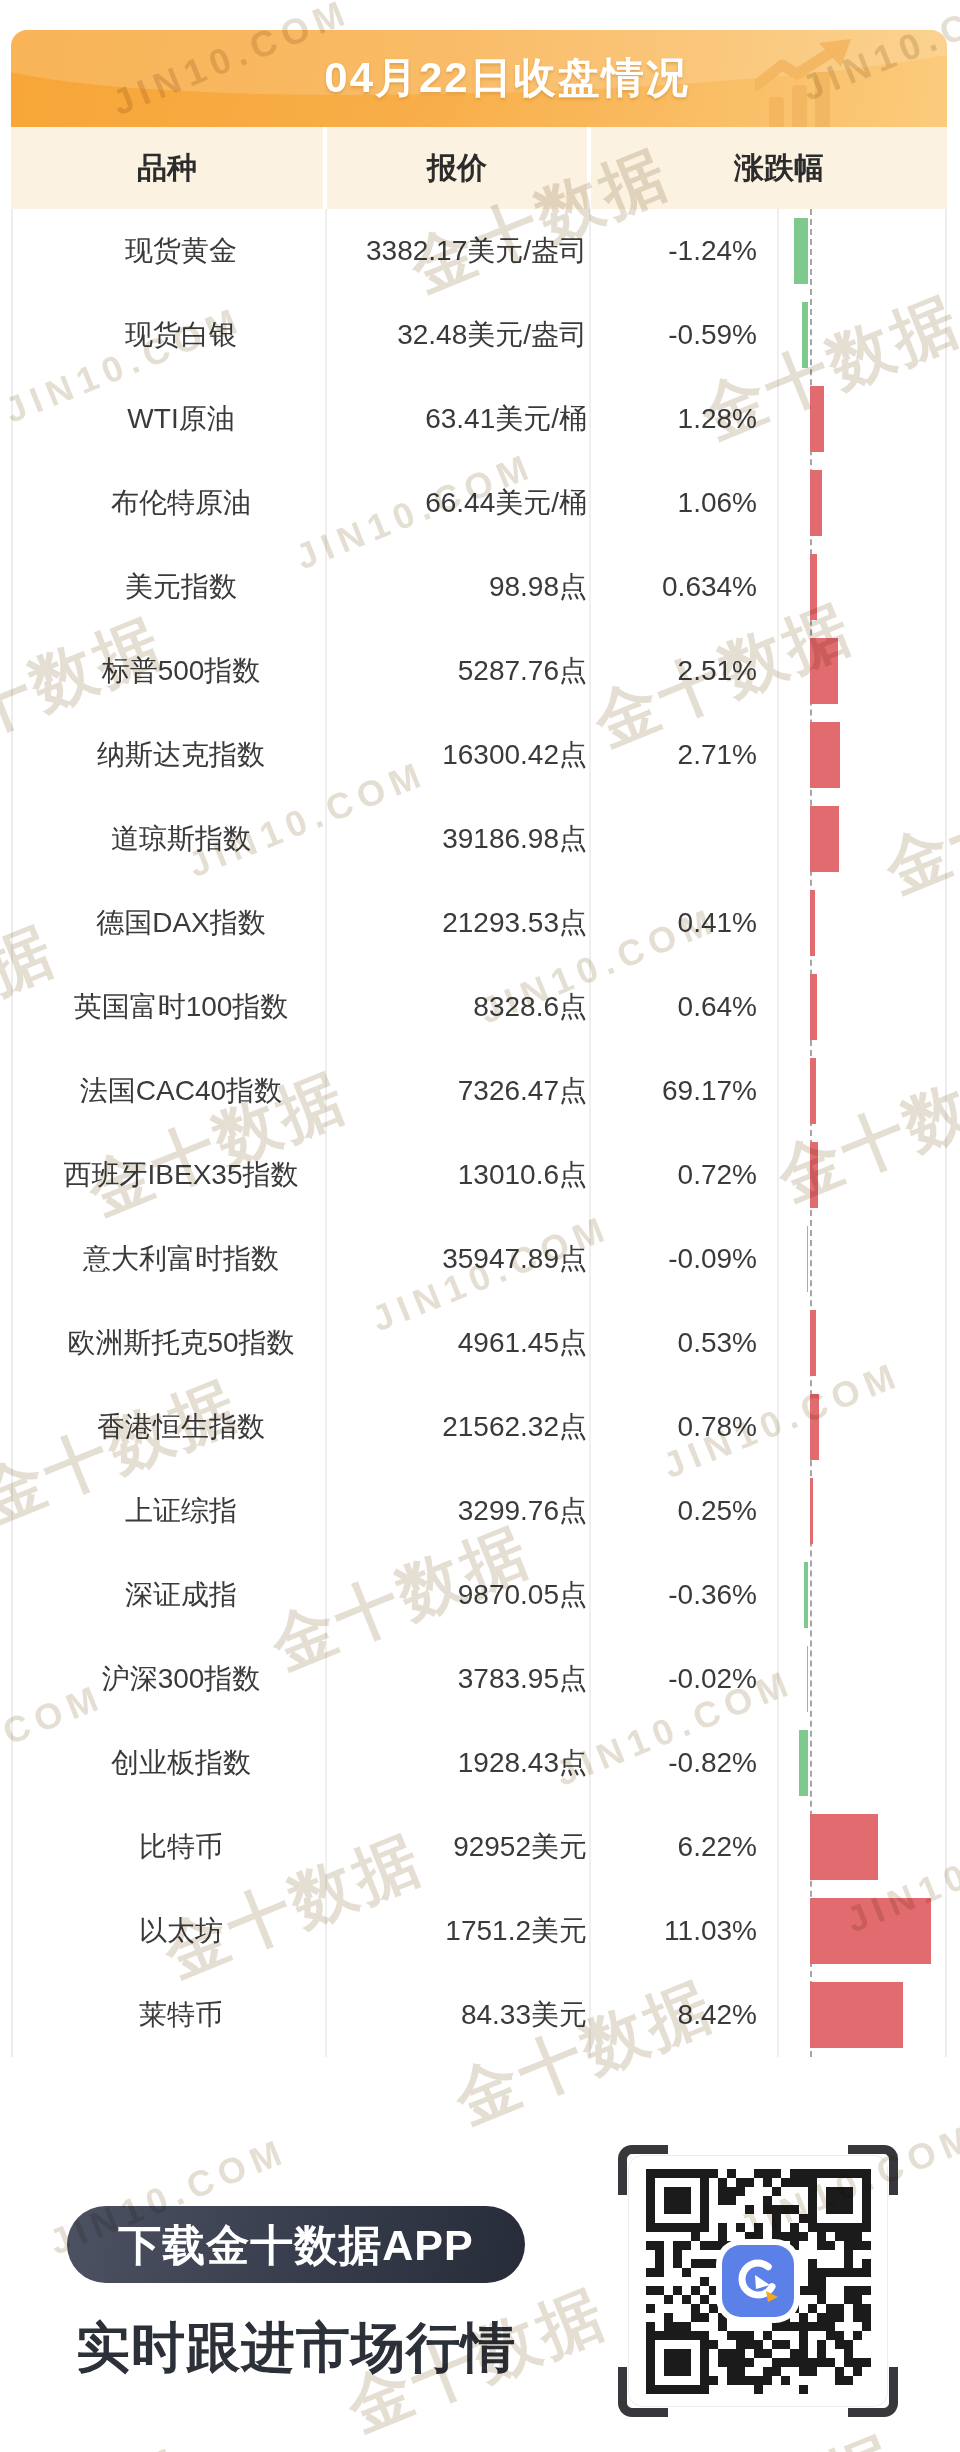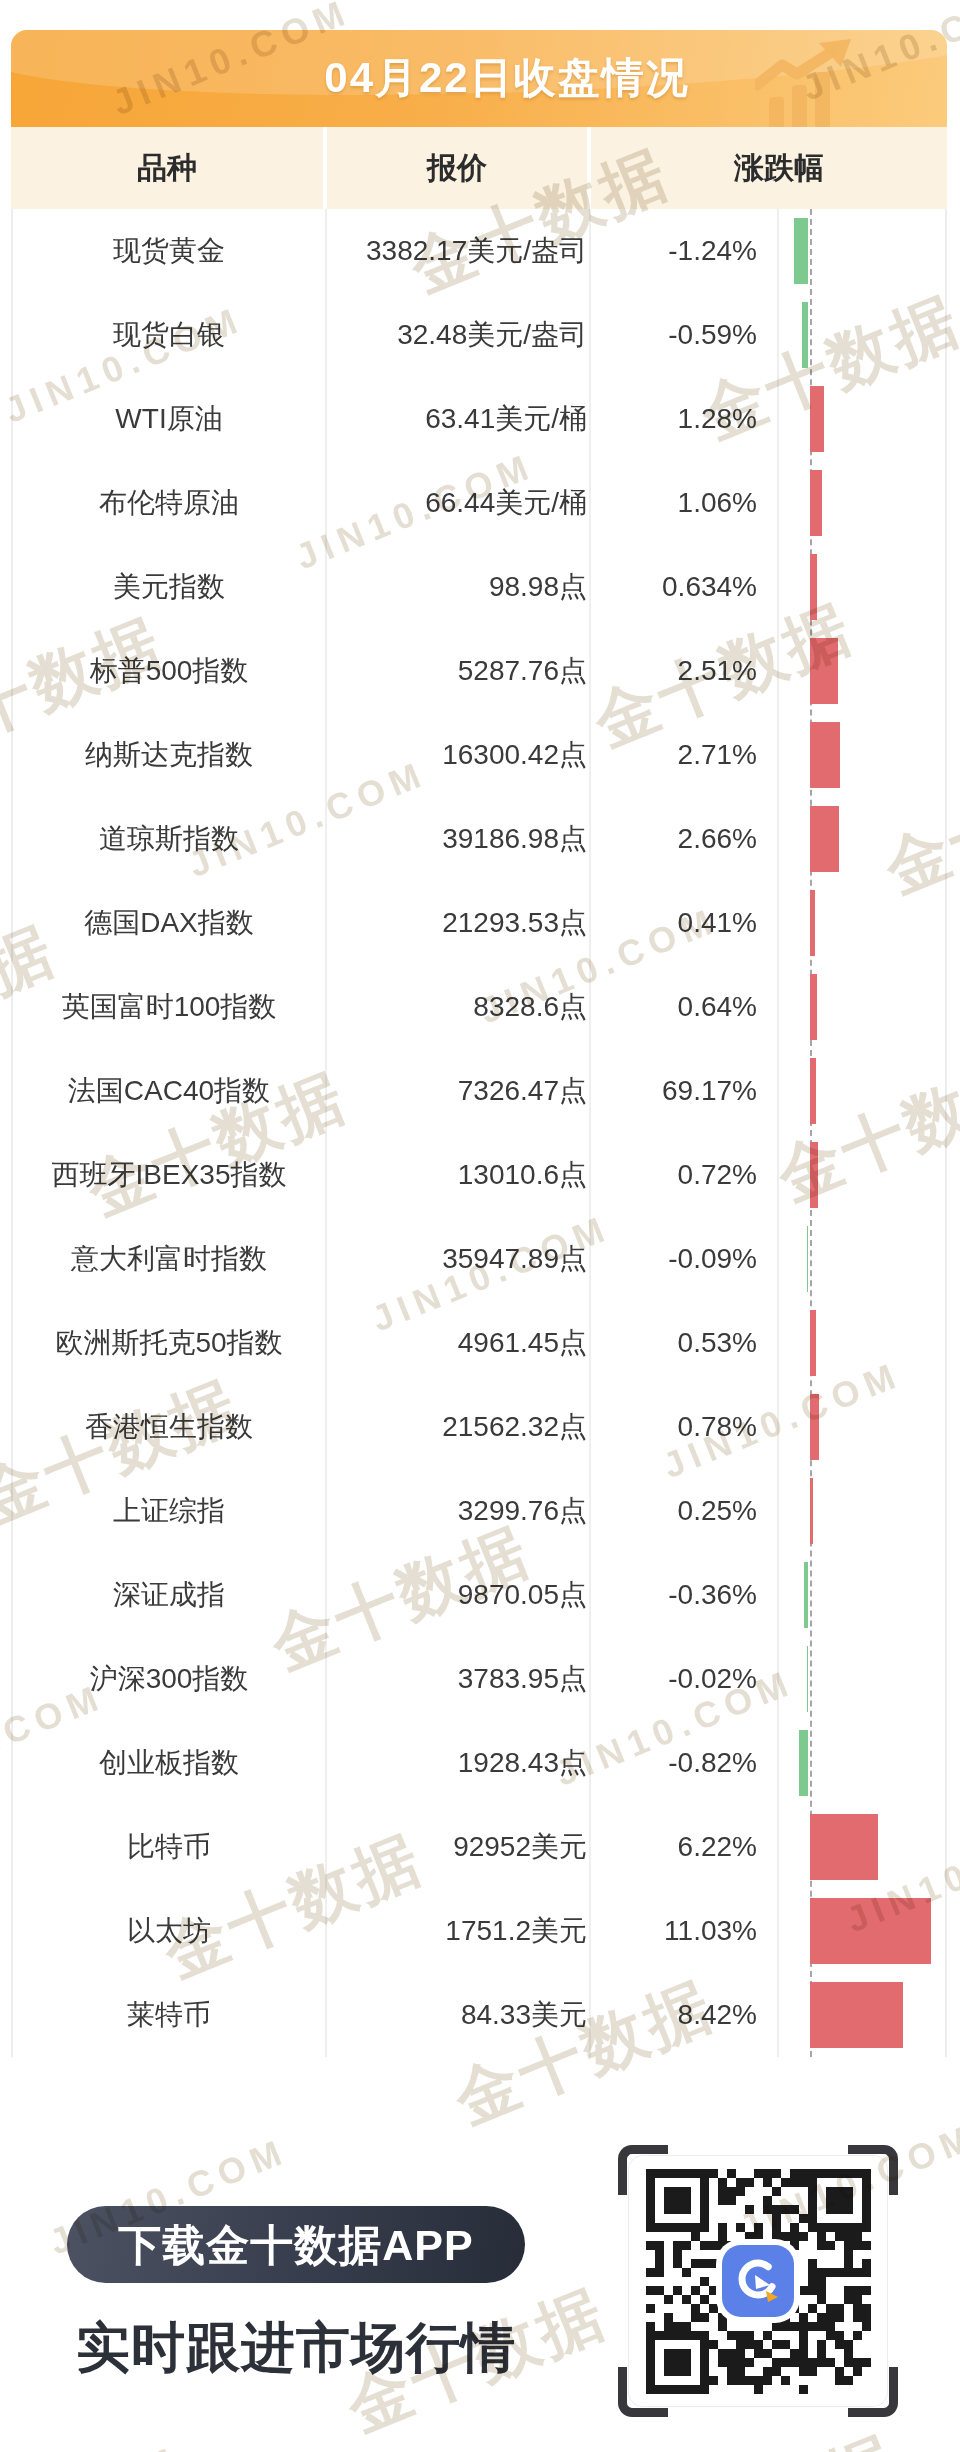--- a/index.html
+++ b/index.html
@@ -28,21 +28,21 @@
   .th1{left:0;width:312px;}
   .th2{left:316px;width:260px;}
   .th3{left:580px;width:376px;}
   .th-gap{position:absolute;top:0;width:4px;height:82px;background:#ffffff;}
   
   .tbody{position:absolute;left:11px;top:209px;width:936px;height:1848px;background:#fff;z-index:2;
          border-left:2px solid #EDEDED;border-right:2px solid #EDEDED;box-sizing:border-box;}
   .vline{position:absolute;top:0;bottom:0;width:2px;background:#EFEFEF;}
   .axis{position:absolute;top:0;bottom:0;left:797px;width:0;border-left:2px dashed #A6A6A6;z-index:3;}
   .row{position:relative;height:84px;}
-  .c-name{position:absolute;left:0;top:0;width:312px;height:84px;line-height:84px;
+  .c-name{position:absolute;left:12px;top:0;width:312px;height:84px;line-height:84px;
           font-size:28px;color:#3A3A3A;text-align:center;}
   .c-quote{position:absolute;left:316px;top:0;width:258px;height:84px;line-height:84px;
           font-size:28px;color:#3A3A3A;text-align:right;}
   .c-change{position:absolute;left:584px;top:0;width:160px;height:84px;line-height:84px;
           font-size:28px;color:#3A3A3A;text-align:right;}
   .bar{position:absolute;top:9px;height:66px;z-index:4;}
   .bar.up{left:797px;background:#E16B6E;}
   .bar.down{right:137px;background:#7ECA8E;}
   
   .download-btn{position:absolute;left:67px;top:2206px;width:458px;height:77px;border-radius:40px;
@@ -145,21 +145,20 @@
     <div class="row">
       <div class="c-name">纳斯达克指数</div>
       <div class="c-quote">16300.42点</div>
       <div class="c-change">2.71%</div>
       <div class="bar up" style="width: 29.81px;"></div>
     </div>
 
     <div class="row">
       <div class="c-name">道琼斯指数</div>
       <div class="c-quote">39186.98点</div>
-      <div class="c-change">2.66%</div>
       <div class="bar up" style="width: 29.26px;"></div>
     </div>
 
     <div class="row">
       <div class="c-name">德国DAX指数</div>
       <div class="c-quote">21293.53点</div>
       <div class="c-change">0.41%</div>
       <div class="bar up" style="width: 4.51px;"></div>
     </div>
 

